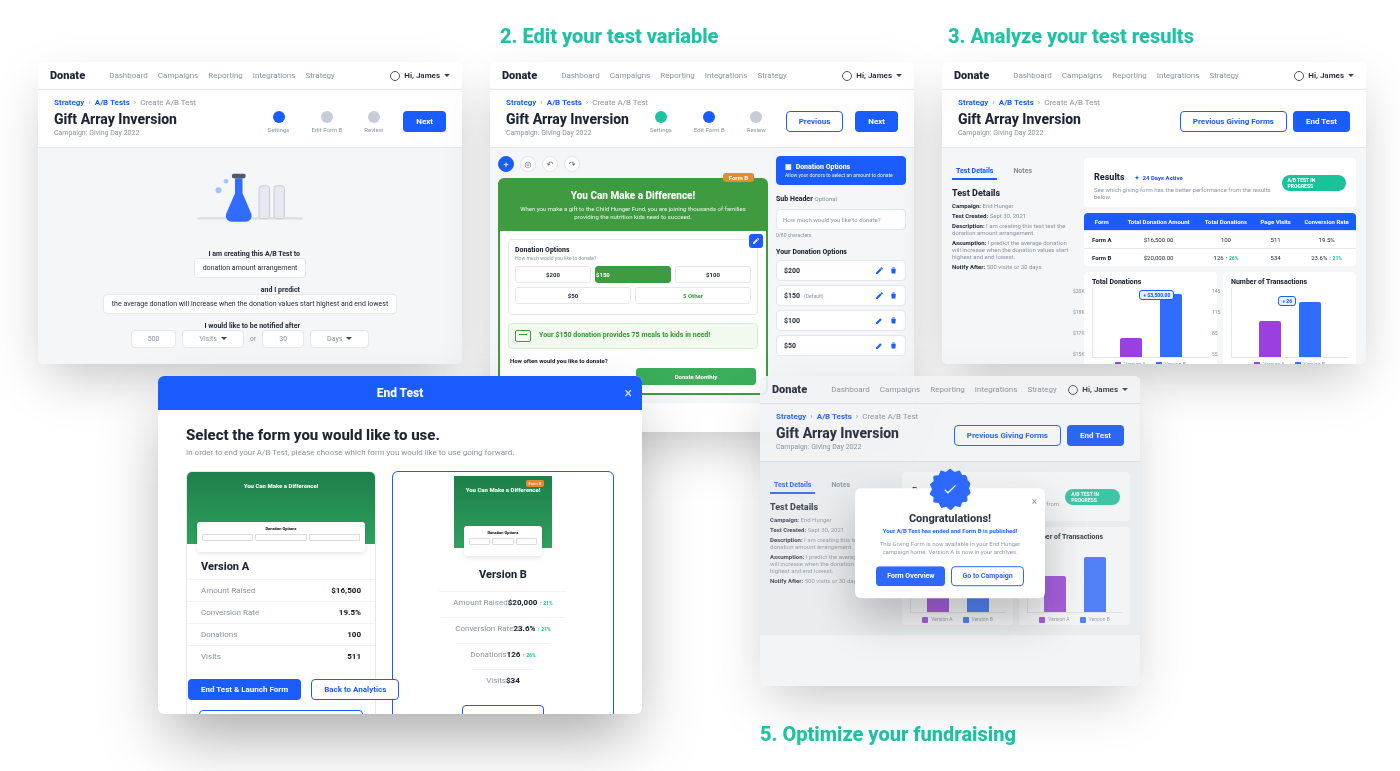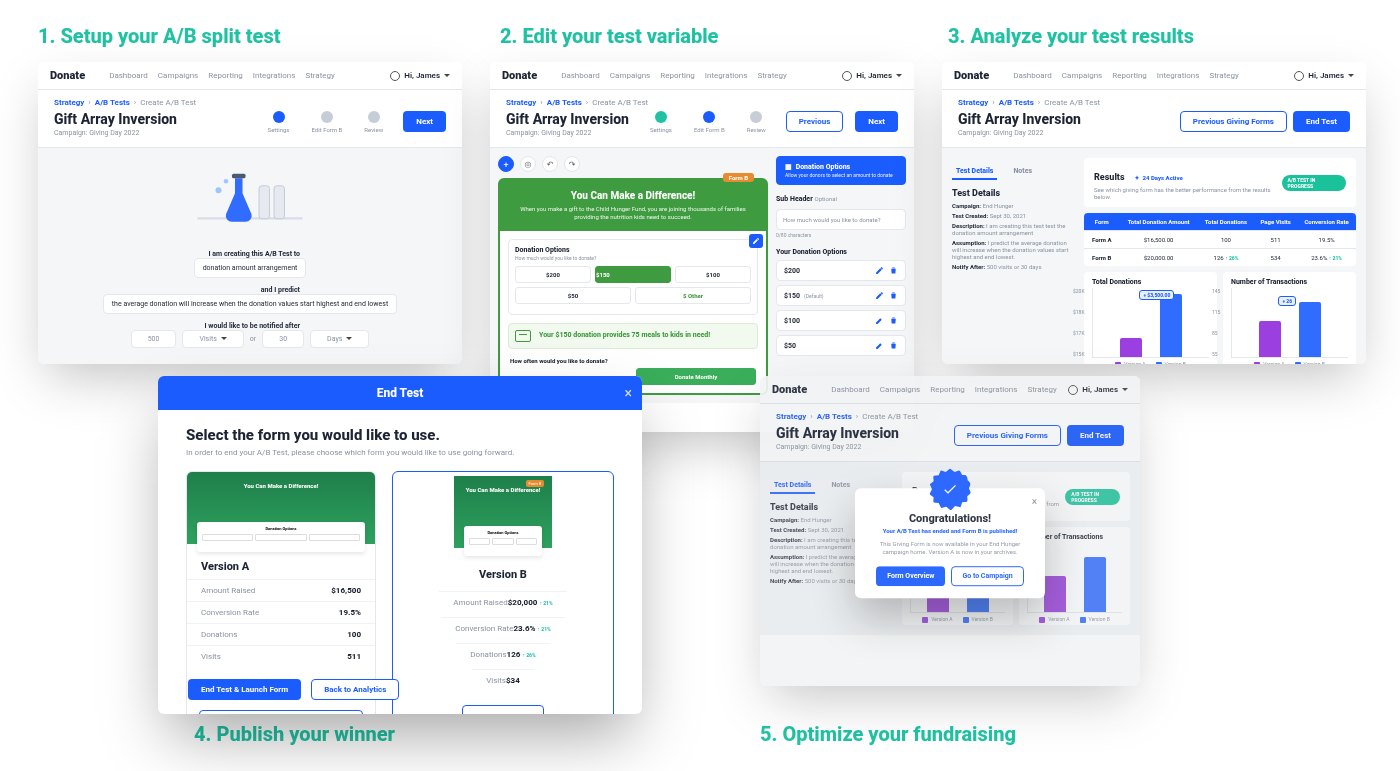--- a/index.html
+++ b/index.html
@@ -162,24 +162,22 @@
   .dialog .actions{display:flex;gap:6px;justify-content:center;}
   .dialog .x{position:absolute;right:8px;top:8px;font-size:10px;color:#888;}
   .dialog .btn{font-size:7px;padding:5px 10px;}
 
   .fade{filter:blur(.2px) opacity(.92);}
 </style>
 </head>
 <body>
 
 <div class="canvas">
-  <div class="step-title" style="left:8px;top:-4px;">1. Setup your A/B split test</div>
   <div class="step-title" style="left:470px;top:-4px;">2. Edit your test variable</div>
   <div class="step-title" style="left:918px;top:-4px;">3. Analyze your test results</div>
-  <div class="step-title" style="left:164px;top:694px;">4. Publish your winner</div>
   <div class="step-title" style="left:730px;top:694px;">5. Optimize your fundraising</div>
 
   <div class="app" style="left:8px;top:34px;height:302px;">
     <div class="topbar">
       <span class="logo">Donate</span>
       <div class="tabs">
         <span>Dashboard</span>
         <span>Campaigns</span>
         <span>Reporting</span>
         <span>Integrations</span>

